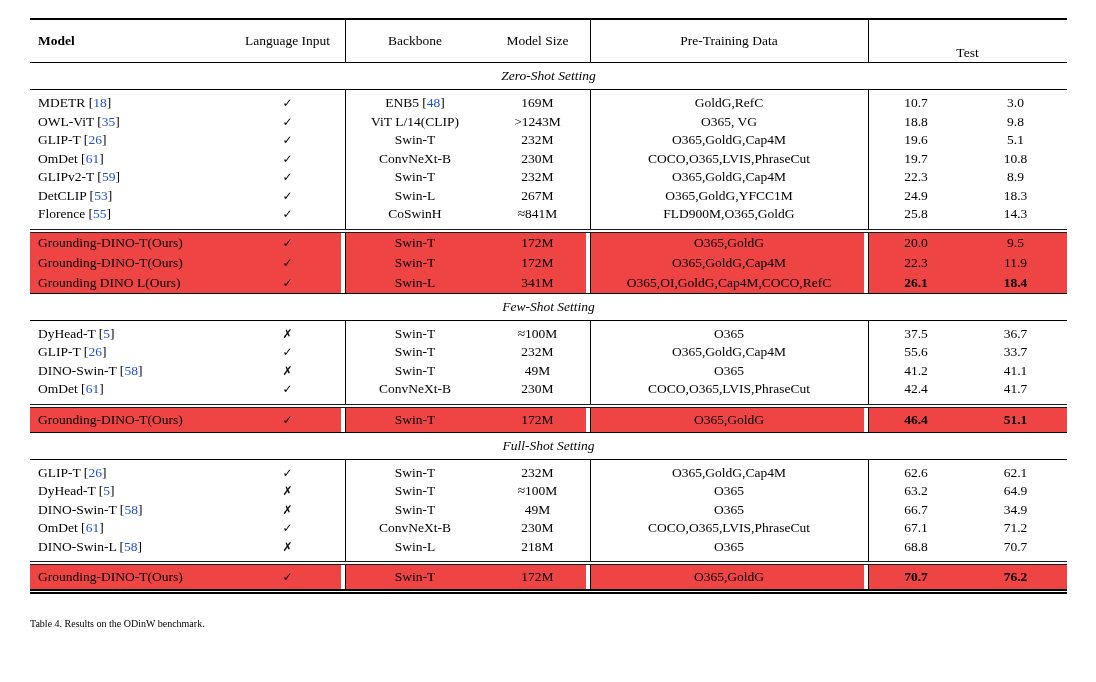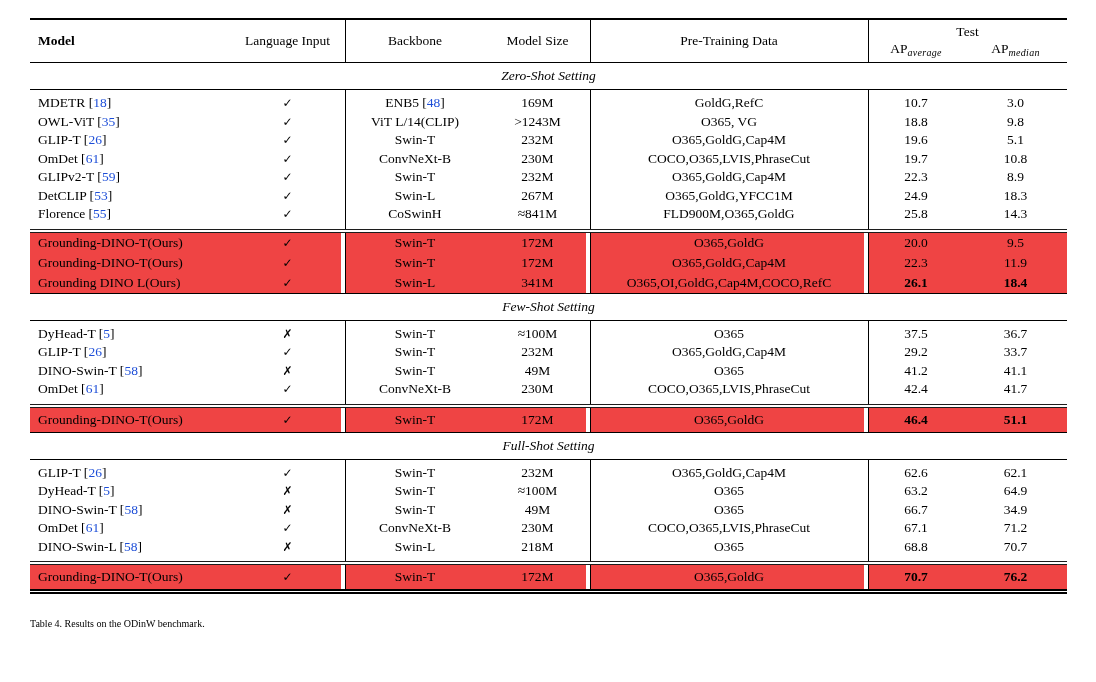--- a/index.html
+++ b/index.html
@@ -58,24 +58,20 @@
   <div class="rule-top"></div>
 
   <div class="grid7 hdr">
     <div class="hcell left">Model</div>
     <div class="hcell">Language Input</div>
     <div class="hcell">Backbone</div>
     <div class="hcell">Model Size</div>
     <div class="hcell">Pre-Training Data</div>
     <div class="test-group">
       <div class="test-top">Test</div>
-      <div class="test-bottom">
-        <span><span>AP</span><sub class="msub">average</sub></span>
-        <span><span>AP</span><sub class="msub">median</sub></span>
-      </div>
     </div>
     <i class="vl vl1"></i>
     <i class="vl vl2"></i>
     <i class="vl vl3"></i>
   </div>
 
   <div class="rule"></div>
 
   <div class="section-title-row">Zero-Shot Setting</div>
   <div class="rule"></div>
@@ -217,21 +213,21 @@
         <div class="cell ">36.7</div>
       </div>
       <div class="grid7 row">
         <div class="cell model">GLIP-T [<span class="cite">26</span>]</div>
         <div class="cell gapR">
           <span class="mark">✓</span>
         </div>
         <div class="cell ">Swin-T</div>
         <div class="cell gapR">232M</div>
         <div class="cell gapR">O365,GoldG,Cap4M</div>
-        <div class="cell ">29.2</div>
+        <div class="cell ">55.6</div>
         <div class="cell ">33.7</div>
       </div>
       <div class="grid7 row">
         <div class="cell model">DINO-Swin-T [<span class="cite">58</span>]</div>
         <div class="cell gapR">
           <span class="mark">✗</span>
         </div>
         <div class="cell ">Swin-T</div>
         <div class="cell gapR">49M</div>
         <div class="cell gapR">O365</div>

